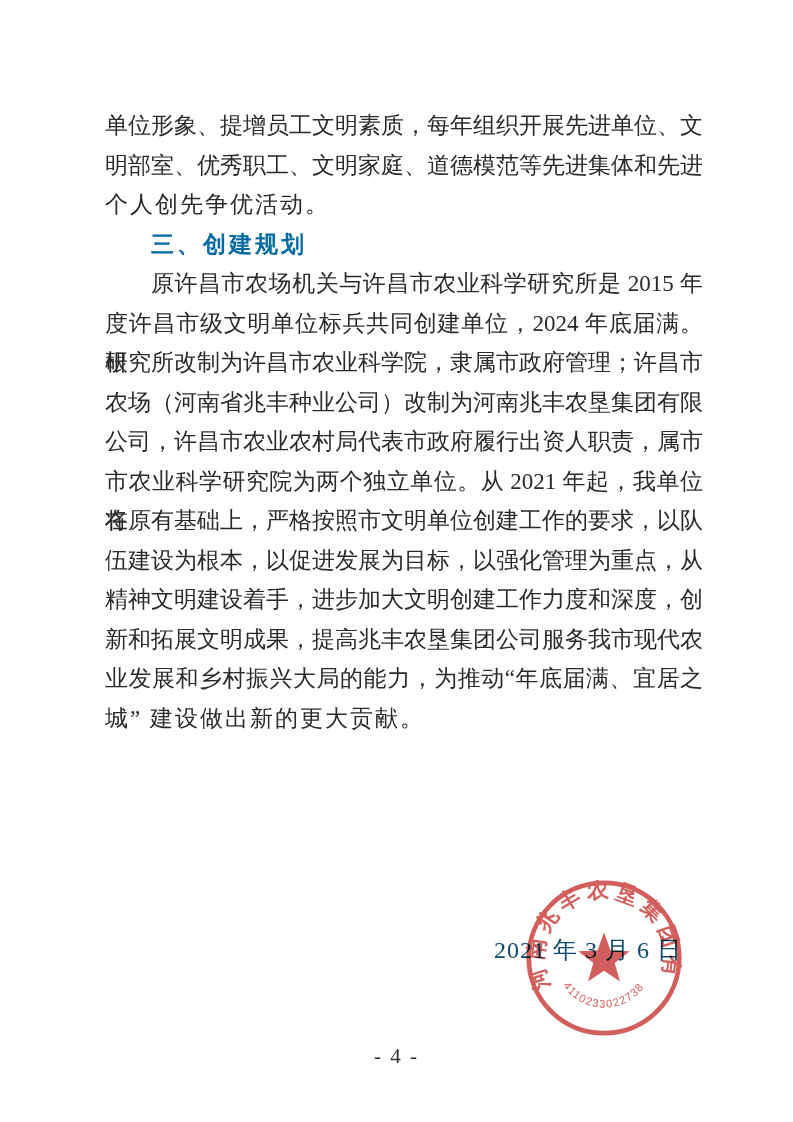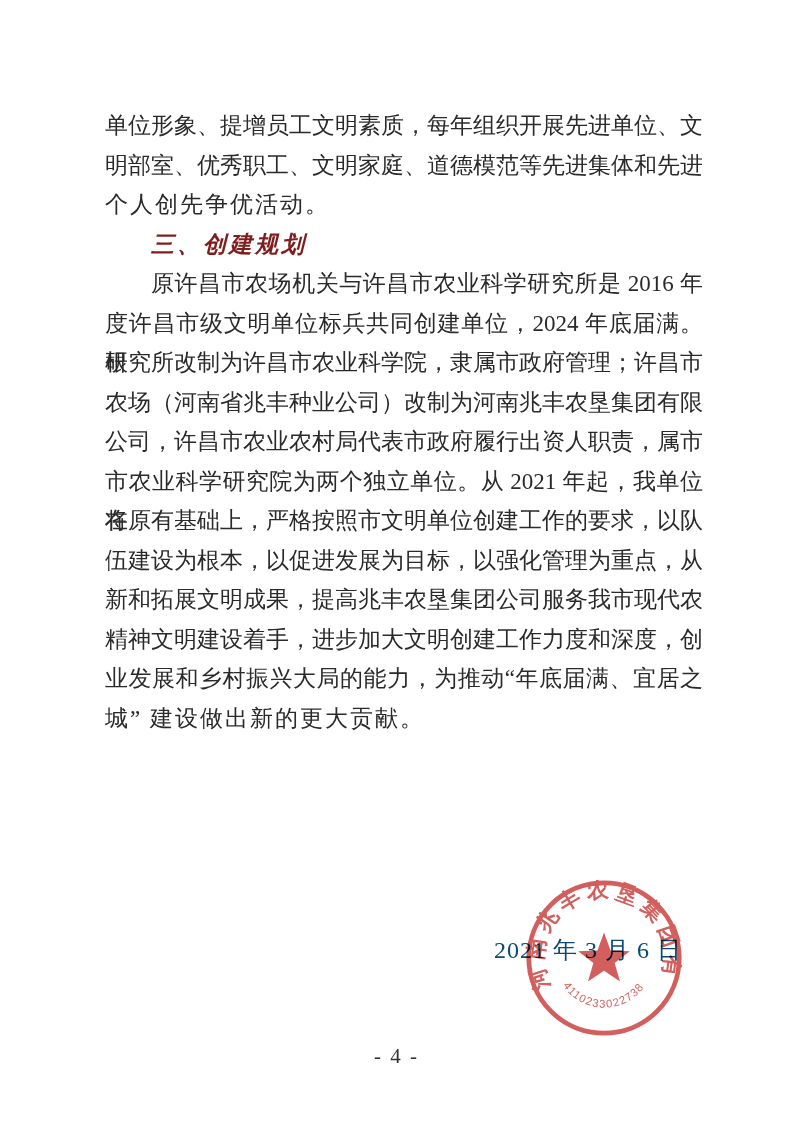--- a/index.html
+++ b/index.html
@@ -19,22 +19,21 @@
     color:#2a2a2a;
   }
   .line{height:39.5px;overflow:visible;}
   .line.j{text-align:justify;text-align-last:justify;}
   .line:not(.j){letter-spacing:2px;}
   .line.ind{padding-left:46px;}
   .line.heading{
     font-weight:700;
     font-family:"Liberation Sans","DejaVu Sans",sans-serif;
     letter-spacing:3px;
-    color:#7f1d1d;
-    font-style:italic;
+    color:#0369a1;
   }
   .date-line{
     position:absolute;
     left:494px;top:934px;
     font-size:24px;
     letter-spacing:1px;
     color:#0c4a6e;
     z-index:1;
     white-space:nowrap;
   }
@@ -67,30 +66,30 @@
 </head>
 <body>
 
 <div class="page">
 
   <div class="doc-body">
     <div class="line j">单位形象、提增员工文明素质，每年组织开展先进单位、文</div>
     <div class="line j">明部室、优秀职工、文明家庭、道德模范等先进集体和先进</div>
     <div class="line">个人创先争优活动。</div>
     <div class="line heading ind">三、创建规划</div>
-    <div class="line j ind">原许昌市农场机关与许昌市农业科学研究所是 2016 年</div>
+    <div class="line j ind">原许昌市农场机关与许昌市农业科学研究所是 2015 年</div>
     <div class="line j">度许昌市级文明单位标兵共同创建单位，2024 年底届满。根</div>
     <div class="line j">研究所改制为许昌市农业科学院，隶属市政府管理；许昌市</div>
     <div class="line j">农场（河南省兆丰种业公司）改制为河南兆丰农垦集团有限</div>
     <div class="line j">公司，许昌市农业农村局代表市政府履行出资人职责，属市</div>
     <div class="line j">市农业科学研究院为两个独立单位。从 2021 年起，我单位将</div>
     <div class="line j">在原有基础上，严格按照市文明单位创建工作的要求，以队</div>
     <div class="line j">伍建设为根本，以促进发展为目标，以强化管理为重点，从</div>
+    <div class="line j">精神文明建设着手，进步加大文明创建工作力度和深度，创</div>
     <div class="line j">新和拓展文明成果，提高兆丰农垦集团公司服务我市现代农</div>
-    <div class="line j">精神文明建设着手，进步加大文明创建工作力度和深度，创</div>
     <div class="line j">业发展和乡村振兴大局的能力，为推动“年底届满、宜居之</div>
     <div class="line">城” 建设做出新的更大贡献。</div>
   </div>
 
   <div class="date-line">2021 年 3 月 6 日</div>
 
   <div class="seal">
     <svg viewBox="0 0 200 200">
       <defs>
         <path id="topArc" d="M 32.9,135.7 A 76,76 0 1 1 167.1,135.7" fill="none"></path>

